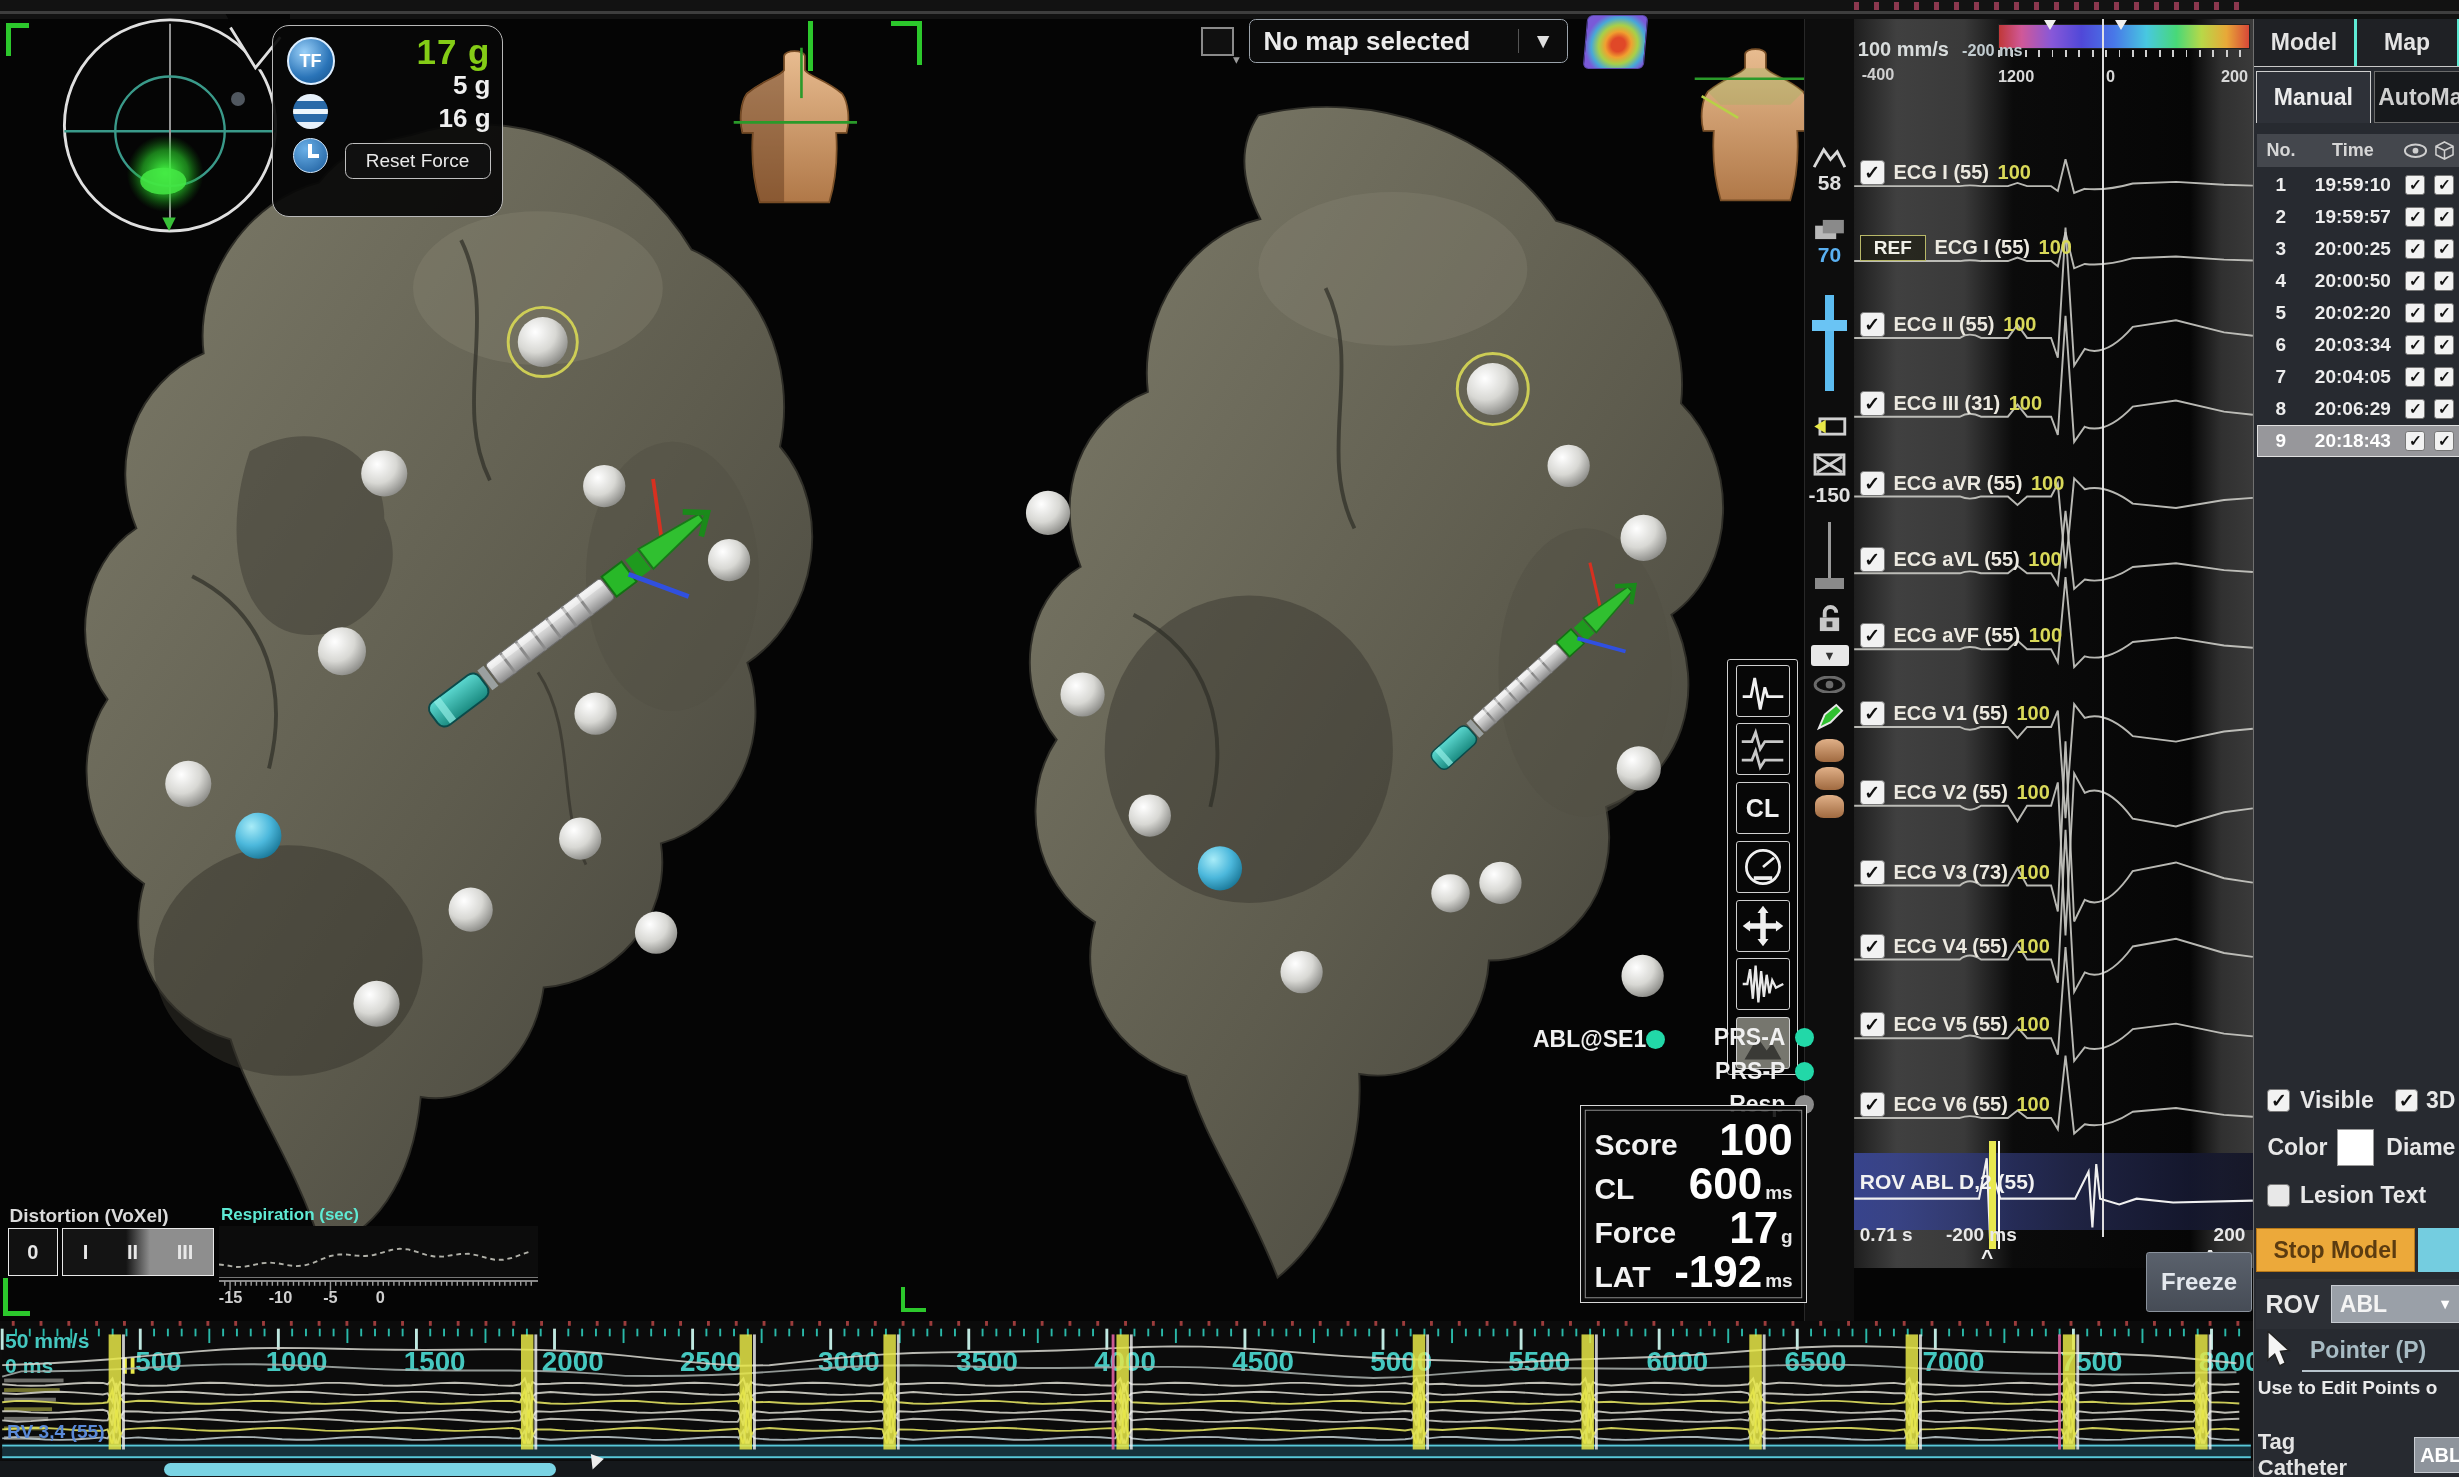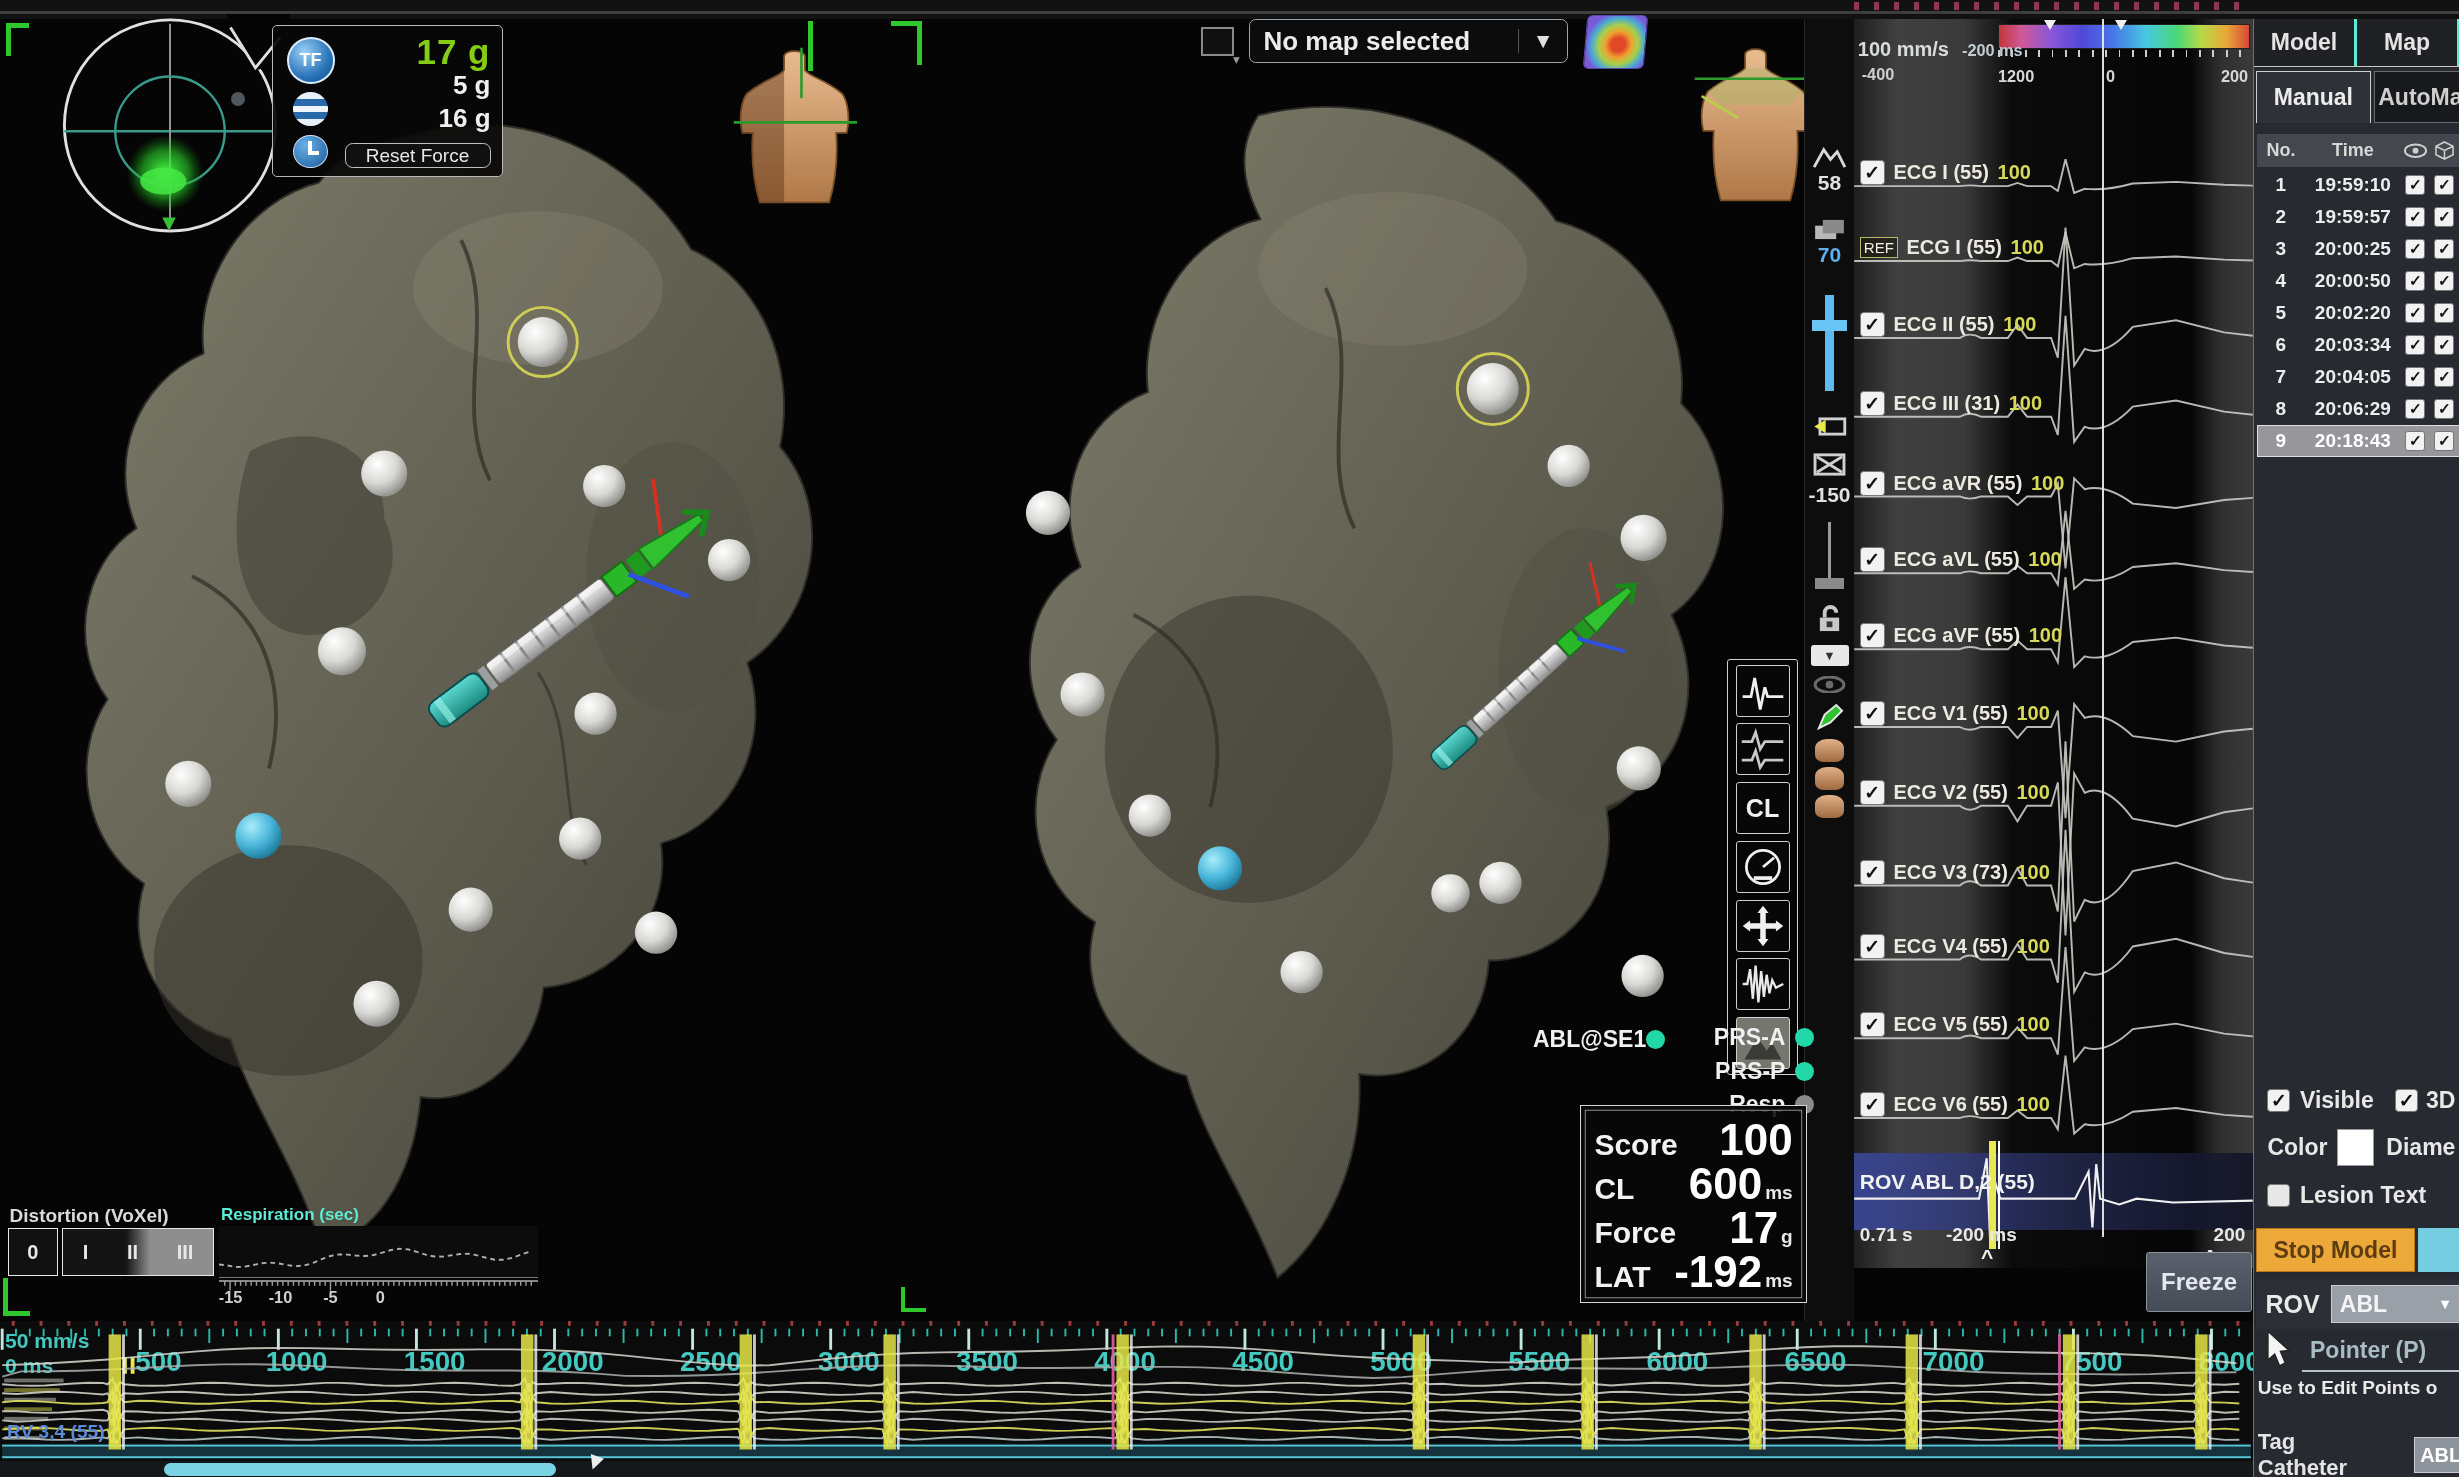--- a/index.html
+++ b/index.html
@@ -14,21 +14,21 @@
 .top-ticks{left:1854px;top:1.9px;width:399px;height:7.7px;background:repeating-linear-gradient(90deg,#c04868 0 4.8px,transparent 4.8px 20px);opacity:.7}
 
 
 .gm-tl{left:5.8px;top:23px;width:23px;height:33px;border-left:5.8px solid #2cc82c;border-top:5.8px solid #2cc82c}
 .gm-v{left:808px;top:21px;width:4.8px;height:50px;background:#2cc82c}
 .gm-tr{left:891px;top:21px;width:31px;height:44px;border-top:5.8px solid #2cc82c;border-right:5.8px solid #2cc82c}
 .gm-bl{left:2.9px;top:1278px;width:27px;height:38px;border-left:5.8px solid #2cc82c;border-bottom:5.8px solid #2cc82c}
 .gm-bm{left:901px;top:1287px;width:25px;height:25px;border-left:4.8px solid #2cc82c;border-bottom:4.8px solid #2cc82c}
 
 
-.force-panel{left:272px;top:25px;width:231px;height:152px;background:rgba(8,8,8,.93);border:1.9px solid #b8b8b8;border-radius:5px;display:flex;padding:7.7px 9.6px;z-index:5}
+.force-panel{left:272px;top:25px;width:231px;height:192px;background:rgba(8,8,8,.93);border:1.9px solid #b8b8b8;border-radius:17px;display:flex;padding:7.7px 9.6px;z-index:5}
 .fp-icons{width:56px;display:flex;flex-direction:column;align-items:center;gap:8.6px;padding-top:3.8px}
 .tf-circle{width:48px;height:48px;border-radius:50%;background:radial-gradient(circle at 35% 30%,#9ad0f8,#2a74b8 60%,#134e86);border:2.9px solid #dceeff;color:#fff;font-weight:bold;font-size:18px;display:flex;align-items:center;justify-content:center}
 .eq-circle{width:35px;height:35px;border-radius:50%;background:linear-gradient(180deg,#e6f0fa 0 20%,#2a6aa8 20% 42%,#eef6fc 42% 58%,#2a6aa8 58% 80%,#e6f0fa 80%)}
 .clock-circle{width:35px;height:35px;border-radius:50%;background:radial-gradient(circle at 35% 30%,#6ab0e8,#1a5a9a);position:relative;border:1.9px solid #cfe4f8}
 .clock-circle:before{content:"";position:absolute;left:14.4px;top:5.8px;width:3.8px;height:12.5px;background:#fff}
 .clock-circle:after{content:"";position:absolute;left:14.4px;top:15.4px;width:10.6px;height:3.8px;background:#fff}
 .fp-vals{flex:1;display:flex;flex-direction:column;align-items:flex-end;padding-right:1.9px}
 .fp-main{color:#84cc16;font-size:35px;font-weight:bold;line-height:1;letter-spacing:1px}
 .fp-sub{color:#f0f0f0;font-size:26px;font-weight:bold;line-height:1.3}
 .fp-reset{margin-top:6.7px;width:146px;height:36px;border:1.9px solid #c0c0c0;border-radius:7.7px;background:#101010;color:#e8e8e8;font-size:19px;display:flex;align-items:center;justify-content:center;cursor:pointer}
@@ -77,21 +77,21 @@
 .ts-speed{position:absolute;left:3.8px;top:19px;font-size:20px;font-weight:bold;color:#d8dcdc}
 .ts-start{position:absolute;left:108px;top:22px;font-size:16.3px;font-weight:bold;color:#c2ccd0}
 .ts-gain{position:absolute;left:7.7px;top:46px;font-size:16.3px;font-weight:bold;color:#cfcfcf}
 .colorbar{position:absolute;left:144px;top:4.8px;width:252px;height:25px;border:1px solid #222;background:linear-gradient(90deg,#c03838 0%,#d05898 9%,#8858d8 21%,#5048d8 33%,#4878e8 46%,#48c8e0 59%,#48d878 71%,#b8d848 81%,#e8a838 91%,#d84838 100%)}
 .cb-ticks{position:absolute;left:144px;top:31px;width:252px;height:6.7px;background:repeating-linear-gradient(90deg,#cfcfcf 0 1.9px,transparent 1.9px 13.4px)}
 .cb-marker{position:absolute;top:1px;width:0;height:0;border-left:6.7px solid transparent;border-right:6.7px solid transparent;border-top:10.6px solid #f0f0f0}
 .scale-lab{position:absolute;top:48px;font-size:16.3px;font-weight:bold;color:#d8d8d8}
 .ecg-row{position:absolute;left:5.8px;height:29px;display:flex;align-items:center;gap:8.6px;font-size:20px;font-weight:bold;color:#ece9e0;z-index:2}
 .ecg-gain{color:#d8d858}
 .cb{width:25px;height:25px;background:#f2f2f2;border:1.9px solid #777;border-radius:3.8px;color:#111;font-size:19px;font-weight:bold;display:flex;align-items:center;justify-content:center;line-height:1;cursor:pointer}
-.ref-box{border:1.9px solid #b8b868;color:#f0f0e8;font-size:15px;font-weight:normal;padding:1px 3px;background:rgba(25,25,12,.6)}
+.ref-box{border:1.9px solid #b8b868;color:#f0f0e8;font-size:19px;font-weight:bold;padding:1px 13px;background:rgba(25,25,12,.6)}
 .rov-band{position:absolute;left:0;top:1134px;width:100%;height:77px;background:linear-gradient(90deg,#3c4aa0,#23284d 55%,#101225 100%);opacity:.85}
 .rov-label{position:absolute;left:5.8px;top:1151px;font-size:21px;font-weight:bold;color:#f2f2f2;z-index:2}
 .rov-spike-y{position:absolute;left:135px;top:1122px;width:6.7px;height:108px;background:#e8e850}
 .rov-spike-w{position:absolute;left:144px;top:1122px;width:1.9px;height:108px;background:#fff}
 .ax-cycle{position:absolute;left:5.8px;top:1205px;font-size:19px;font-weight:bold}
 .ax-left{position:absolute;left:92px;top:1205px;font-size:19px;font-weight:bold}
 .ax-right{position:absolute;right:7.7px;top:1205px;font-size:19px;font-weight:bold}
 .caret{position:absolute;top:1226px;font-size:21px;font-weight:bold;color:#f0f0f0}
 
 

